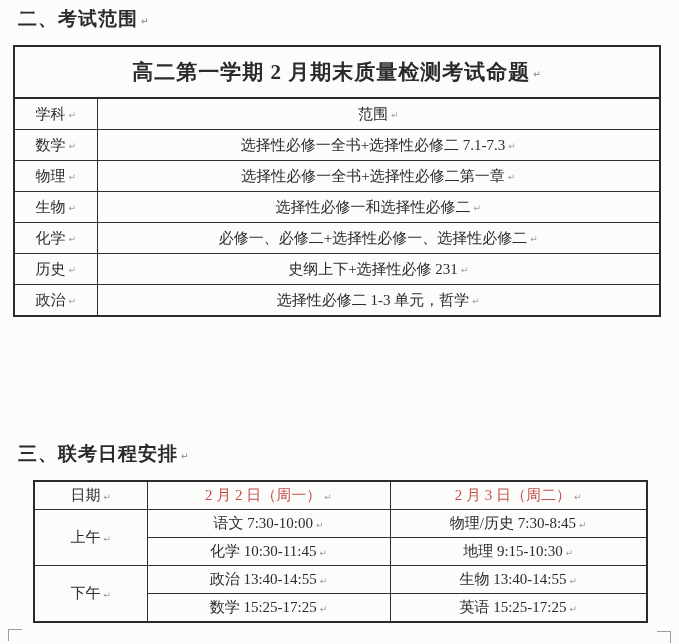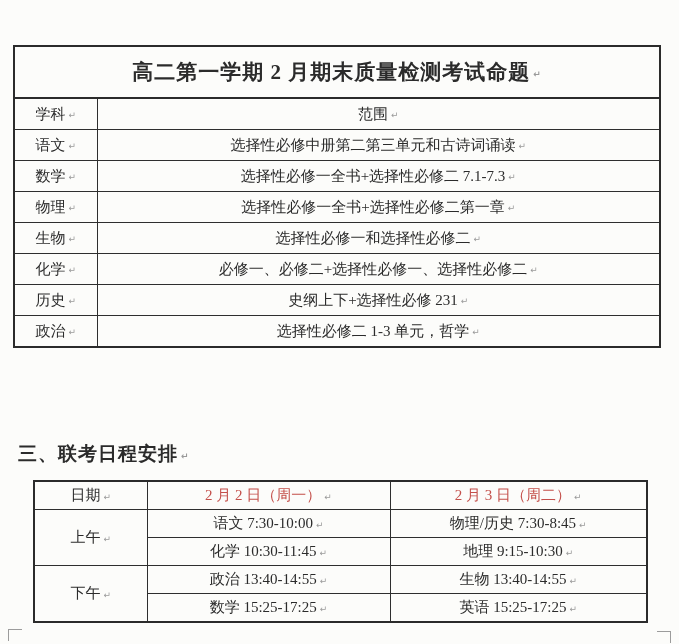--- a/index.html
+++ b/index.html
@@ -37,39 +37,38 @@
   }
   .corner{position:absolute;width:13px;height:11px;}
   #corner-bottom-left{left:8px;top:629px;border-top:1px solid #9c9c9c;border-left:1px solid #9c9c9c;}
   #corner-bottom-right{left:657px;top:631px;border-top:1px solid #9c9c9c;border-right:1px solid #9c9c9c;}
 </style>
 </head>
 <body>
 
 <div id="doc">
 
+  <div id="heading-exam-scope" class="heading">
+    <span>二、考试范围</span><span class="pmark">↵</span>
+  </div>
 
   <table id="scope-table">
     <colgroup>
         <col style="width:83px">
         <col style="width:563px">
       </colgroup>
     <tbody>
         <tr>
       <td class="title-cell" colspan="2">
         <span>高二第一学期 2 月期末质量检测考试命题</span><span class="pmark">↵</span>
       </td>
     </tr>
     <tr>
       <td><span>学科</span><span class="pmark">↵</span></td>
       <td><span>范围</span><span class="pmark">↵</span></td>
-    </tr>
-    <tr>
-      <td><span>语文</span><span class="pmark">↵</span></td>
-      <td><span>选择性必修中册第二第三单元和古诗词诵读</span><span class="pmark">↵</span></td>
     </tr>
     <tr>
       <td><span>数学</span><span class="pmark">↵</span></td>
       <td><span>选择性必修一全书+选择性必修二 7.1-7.3</span><span class="pmark">↵</span></td>
     </tr>
     <tr>
       <td><span>物理</span><span class="pmark">↵</span></td>
       <td><span>选择性必修一全书+选择性必修二第一章</span><span class="pmark">↵</span></td>
     </tr>
     <tr>

